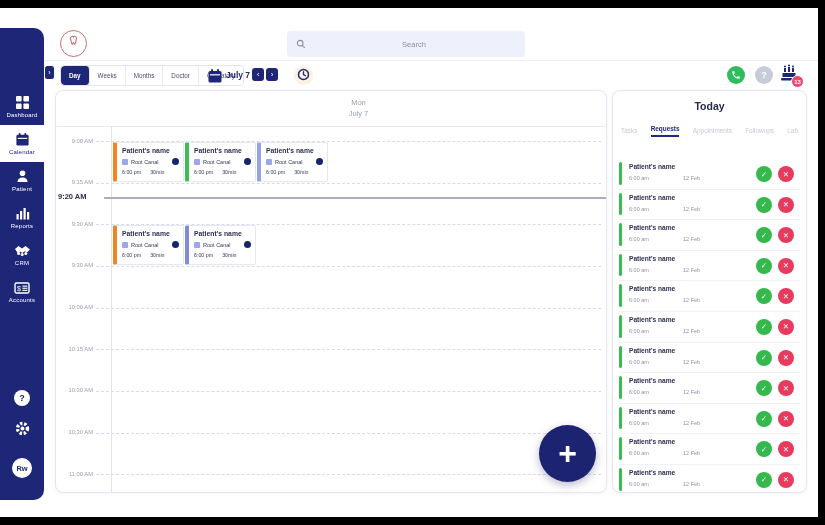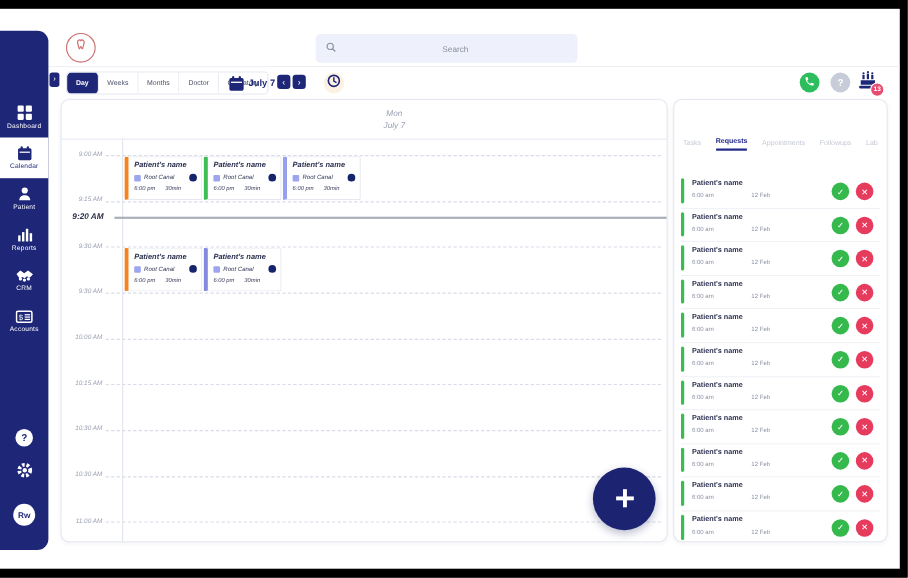--- a/index.html
+++ b/index.html
@@ -57,29 +57,29 @@
               display:flex; align-items:center; justify-content:center; cursor:pointer; }
   .wa { left:727px; background:#2ebd5d; }
   .q2 { left:755px; background:#c7ccd9; color:#fff; font-size:9px; font-weight:bold; }
   .cake-wrap { position:absolute; left:779px; top:64px; width:20px; height:20px; cursor:pointer; }
   .badge { position:absolute; left:791px; top:75px; min-width:13px; height:13px; border-radius:50%;
            background:#e84a70; border:1px solid #fff; color:#fff; font-size:6px; font-weight:bold;
            display:flex; align-items:center; justify-content:center; }
 
   
   .main-card { position:absolute; left:55px; top:90px; width:552px; height:403px; background:#fff;
-               border:1px solid #e4e7f0; border-radius:8px; box-shadow:0 1px 4px rgba(30,40,90,.05);font-style:italic; }
+               border:1px solid #e4e7f0; border-radius:8px; box-shadow:0 1px 4px rgba(30,40,90,.05); }
   .day-head { position:absolute; left:55px; right:0; top:6px; text-align:center; color:#9ba1b0;
               font-size:7.5px; line-height:11px; }
   .head-div { position:absolute; left:0; right:0; top:35px; height:1px; background:#e8eaf3; }
   .gutter-line { position:absolute; left:55px; top:35px; bottom:0; width:1px; background:#e0e3ee; }
   .slot-line { position:absolute; left:40px; right:5px; border-top:1px dashed #d9dce8; }
   .slot-label { position:absolute; left:0; width:37px; text-align:right; font-size:5.8px; color:#9aa0b2; }
   .now-label { position:absolute; left:2px; top:101px; width:44px; font-size:7.5px; font-weight:bold;
-               color:#2c3148;text-align:center; }
+               color:#2c3148; }
   .now-line { position:absolute; left:48px; right:0; top:106px; height:2px; background:#a9b0bb; }
   .appt { position:absolute; width:71px; height:40px; background:#fff; border:1px solid #e6e8f1;
           border-left-width:4px; border-left-style:solid; border-radius:2px; padding:4px 4px 3px 5px;
           cursor:pointer; }
   .appt .nm { font-size:6.8px; font-weight:bold; color:#2b3050; margin-bottom:4px; }
   .appt .tr { display:flex; align-items:center; gap:3px; }
   .appt .sw { width:6px; height:6px; border-radius:1px; background:#9da5ee; }
   .appt .tt { font-size:5.5px; color:#363b58; }
   .appt .dot { width:7px; height:7px; border-radius:50%; background:#16246b; margin-left:auto; }
   .appt .tm { display:flex; gap:9px; font-size:5.3px; color:#363b58; margin-top:4px; }
@@ -351,20 +351,21 @@
           <div class="tm">
             <span>6:00 pm</span>
             <span>30min</span>
           </div>
         </div>
       </div>
     <div class="fab">+</div>
   </div>
 
   <div class="today-card">
+    <div class="today-title">Today</div>
     <div class="today-tabs" id="today-tabs">
         <div class="today-tab">Tasks</div>
         <div class="today-tab active">Requests</div>
         <div class="today-tab">Appointments</div>
         <div class="today-tab">Followups</div>
         <div class="today-tab">Lab</div>
       </div>
     <div class="req-list" id="req-list">
         <div class="req-item">
           <div class="req-bar"></div>

